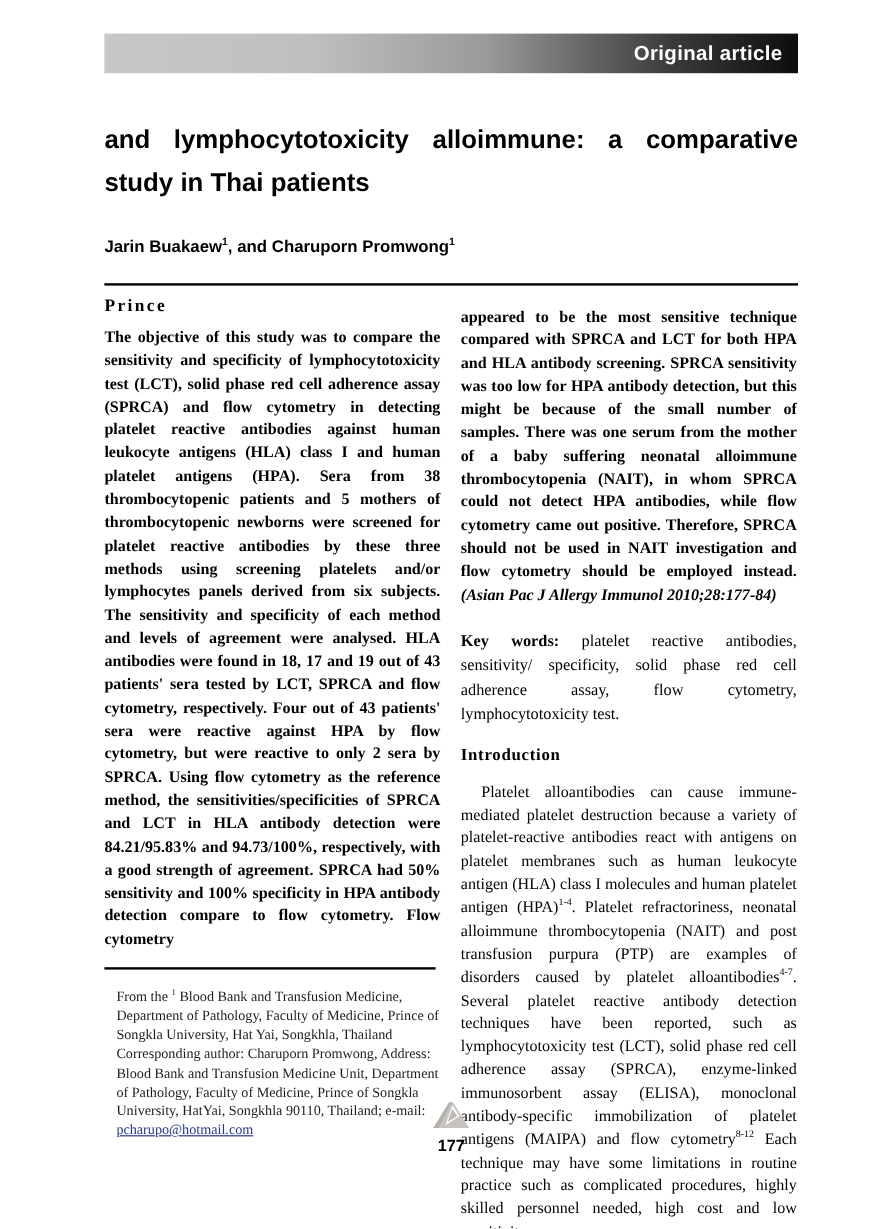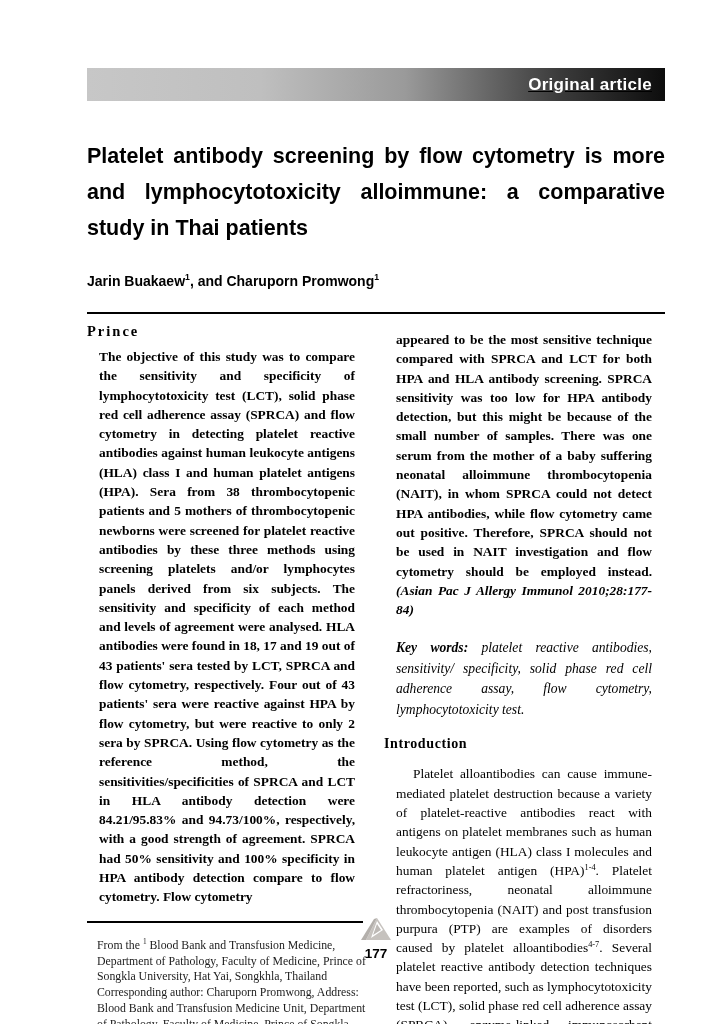--- a/index.html
+++ b/index.html
@@ -4,23 +4,23 @@
 <style>
   html,body{margin:0;padding:0;background:#ffffff;}
   body{
     width:724px;height:1024px;position:relative;overflow:hidden;
     font-family:"Liberation Serif",serif;color:#000;
   }
   .content{width:578px;margin:0 0 0 87px;}
 
   
   .header-band{
-    margin-top:68px;height:33px;
+    margin-top:28px;height:33px;
     background:linear-gradient(to right,#c7c7c7 0%,#bfbfbf 30%,#9a9a9a 55%,#3a3a3a 82%,#0d0d0d 100%);
-    display:flex;align-items:center;justify-content:flex-end;text-decoration:underline;
+    display:flex;align-items:center;justify-content:flex-end;
   }
   .header-band span{
     color:#fff;font-family:"Liberation Sans",sans-serif;font-weight:bold;
     font-size:17px;padding-right:13px;letter-spacing:.3px;
   }
 
   
   .title-block{margin-top:37px;font-family:"Liberation Sans",sans-serif;font-weight:bold;
     font-size:21.5px;line-height:36px;}
   .title-line{text-align:justify;text-align-last:justify;}
@@ -32,50 +32,49 @@
 
   .rule{border:none;border-top:2.5px solid #000;margin:23px 0 0 0;}
 
   
   .columns{display:flex;gap:17px;margin-top:9px;}
   .col{width:280px;}
 
   h2.sec{font-size:14.5px;font-weight:bold;margin:0;letter-spacing:2px;}
   h2.sec2{font-size:14px;font-weight:bold;margin:16px 0 12px 0;letter-spacing:.6px;}
 
-  p{margin:12px;}
+  p{margin:0;}
   .summary-p{margin-top:7px;font-weight:bold;font-size:13.4px;line-height:19.3px;text-align:justify;}
   .cite{font-style:italic;}
 
   .mid-rule{border:none;border-top:2px solid #000;margin:14px 4px 0 0;}
 
   .footnote{margin-top:15px;padding-left:10px;font-size:11.8px;line-height:15.9px;color:#1c1c1c;}
   .footnote a{color:#283593;text-decoration:underline;}
 
-  .keywords{margin-top:19px;font-style:italic;font-size:13.6px;line-height:20.5px;text-align:justify;}
+  .keywords{margin-top:19px;font-size:13.6px;line-height:20.5px;text-align:justify;}
   .keywords .kw-label{font-weight:bold;}
 
   .intro-p{margin-top:6px;font-size:13.4px;line-height:19.3px;text-align:justify;text-indent:17px;}
 
   
   .footer{position:absolute;left:87px;width:578px;top:918px;text-align:center;}
   .footer .logo{display:inline-block;}
   .page-num{font-family:"Liberation Sans",sans-serif;font-weight:bold;font-size:13.5px;margin-top:1px;}
 </style>
 </head>
 <body>
 
 <div class="content">
 
   <div class="header-band">
     <span>Original article</span>
   </div>
 
   <div class="title-block">
-    <div class="title-line">Platelet antibody screening by flow cytometry is more</div>
     <div class="title-line">and lymphocytotoxicity alloimmune: a comparative</div>
     <div class="title-line last">study in Thai patients</div>
   </div>
 
   <div class="authors"><span>Jarin Buakaew</span><sup>1</sup><span>, and </span><span>Charuporn Promwong</span><sup>1</sup></div>
 
   <hr class="rule">
 
   <div class="columns">
 

